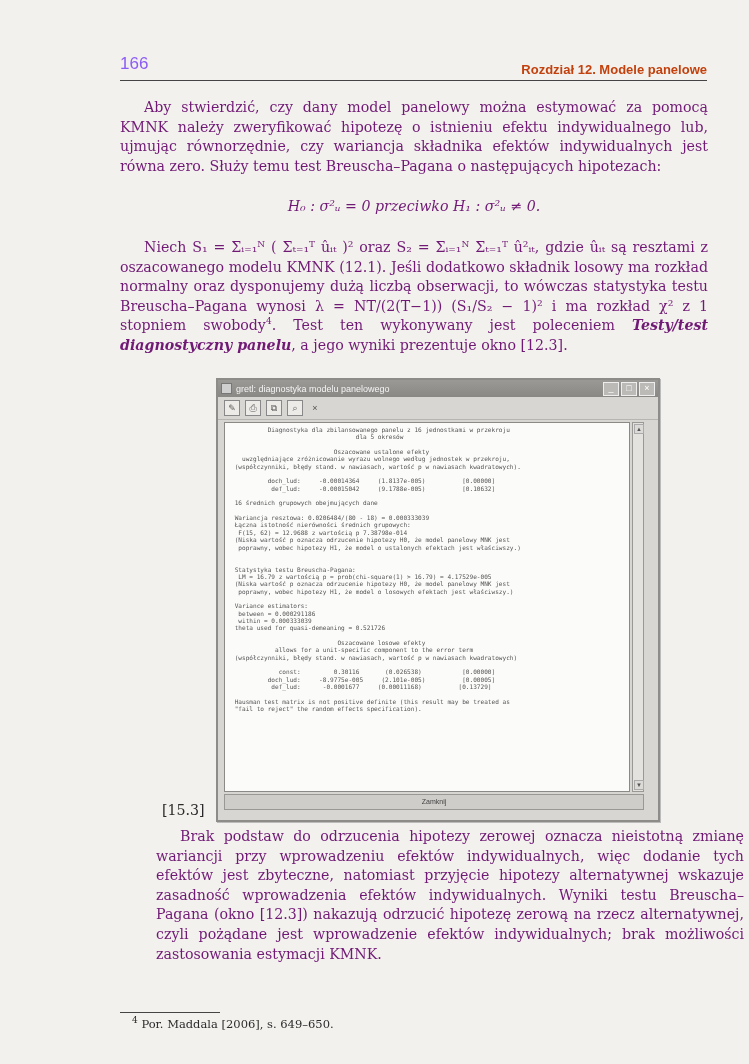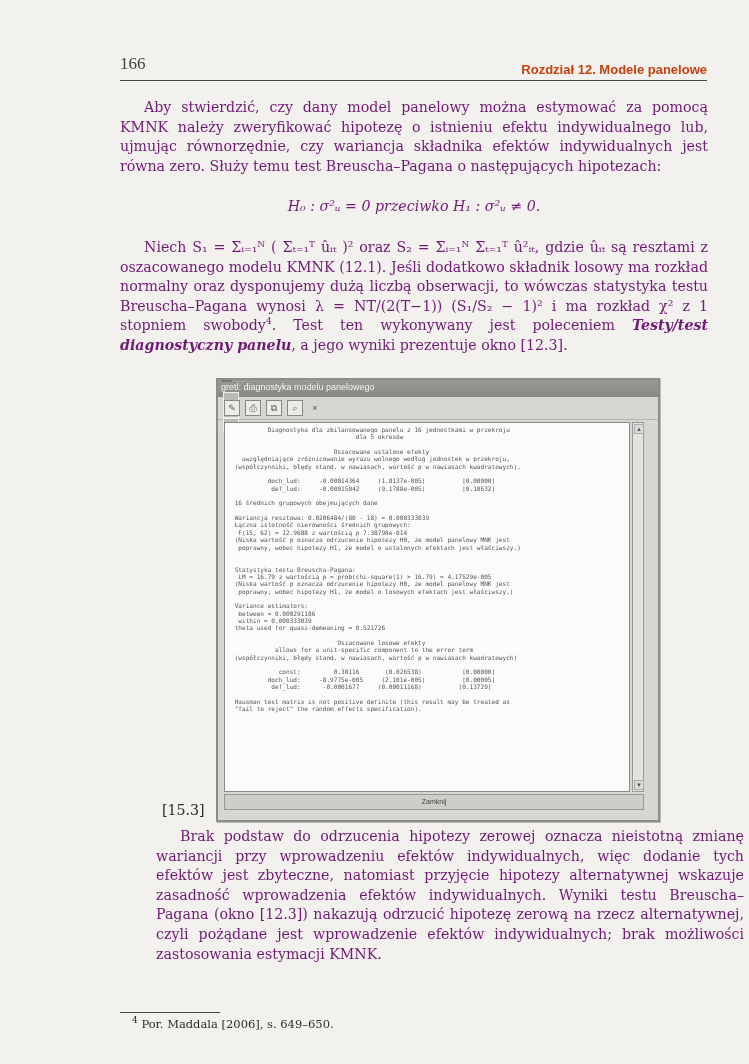--- a/index.html
+++ b/index.html
@@ -6,22 +6,22 @@
     body {
       width: 749px; height: 1064px;
       background: #f3f1ee;
       position: relative;
       overflow: hidden;
       font-family: "DejaVu Serif", serif;
       color: #2a2a2a;
     }
     .page-number {
       position: absolute; left: 120px; top: 54px;
-      font-family: Liberation Serif, serif;
-      font-size: 17px; color: #404040;
+      font-family: Liberation Sans, sans-serif;
+      font-size: 17px; color: #8b5cf6;
     }
     .running-head {
       position: absolute; right: 42px; top: 62px;
       font-family: "Liberation Sans", sans-serif;
       font-size: 13px; font-weight: bold; color: #c2410c;
     }
     .head-rule {
       position: absolute; left: 120px; right: 42px; top: 80px;
       height: 1px; background: #444;
     }
@@ -44,23 +44,23 @@
     .window {
       position: absolute; left: 216px; top: 378px; width: 440px; height: 440px;
       background: #d8d6d2;
       border: 2px solid #8e8c88;
       box-shadow: 1px 1px 0 #bbb;
       font-family: "Liberation Sans", sans-serif;
     }
     .titlebar {
       height: 17px;
       background: linear-gradient(to bottom, #9b9996, #8a8885);
-      display: flex; align-items: flex-start;
+      display: flex; align-items: center;
       padding: 0 3px;
-      color: #f4f4f4; font-size: 9px; flex-direction: column;
+      color: #f4f4f4; font-size: 9px;
     }
     .titlebar .app-icon {
       width: 9px; height: 9px; background: #cfcfcf; border: 1px solid #777; margin-right: 4px;
     }
     .titlebar .title { flex: 1; }
     .win-btn {
       width: 14px; height: 12px; margin-left: 2px;
       background: #bcbab7; border: 1px solid #eee;
       font-size: 9px; line-height: 11px; text-align: center; color: #fff;
     }

